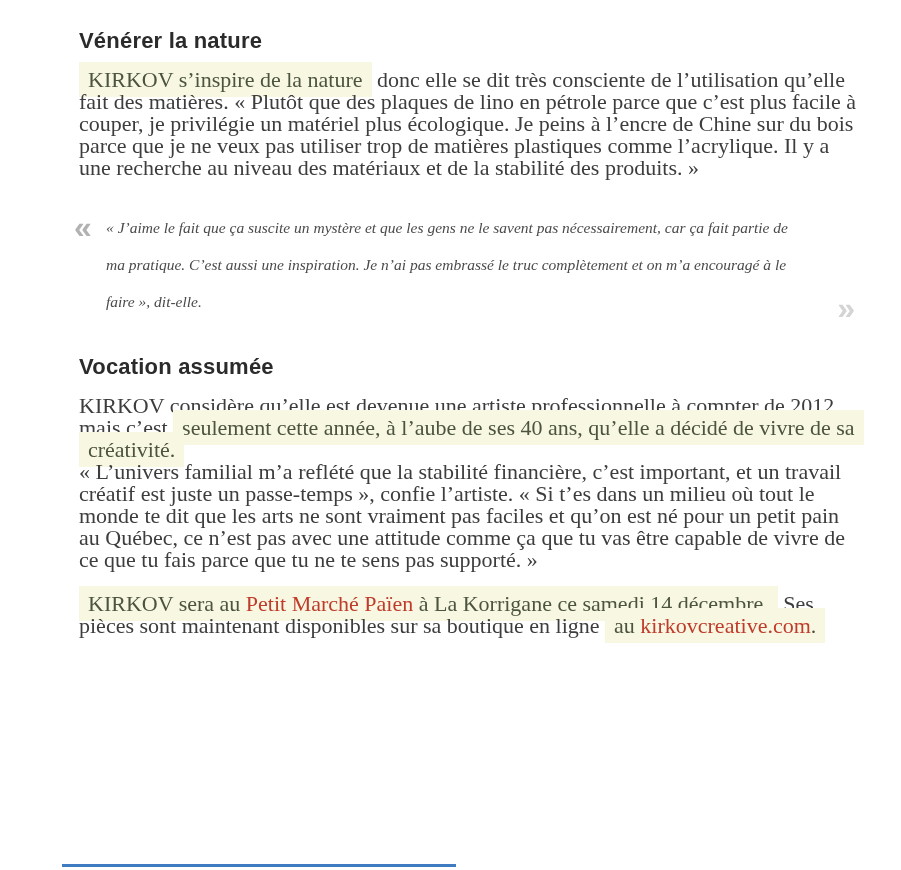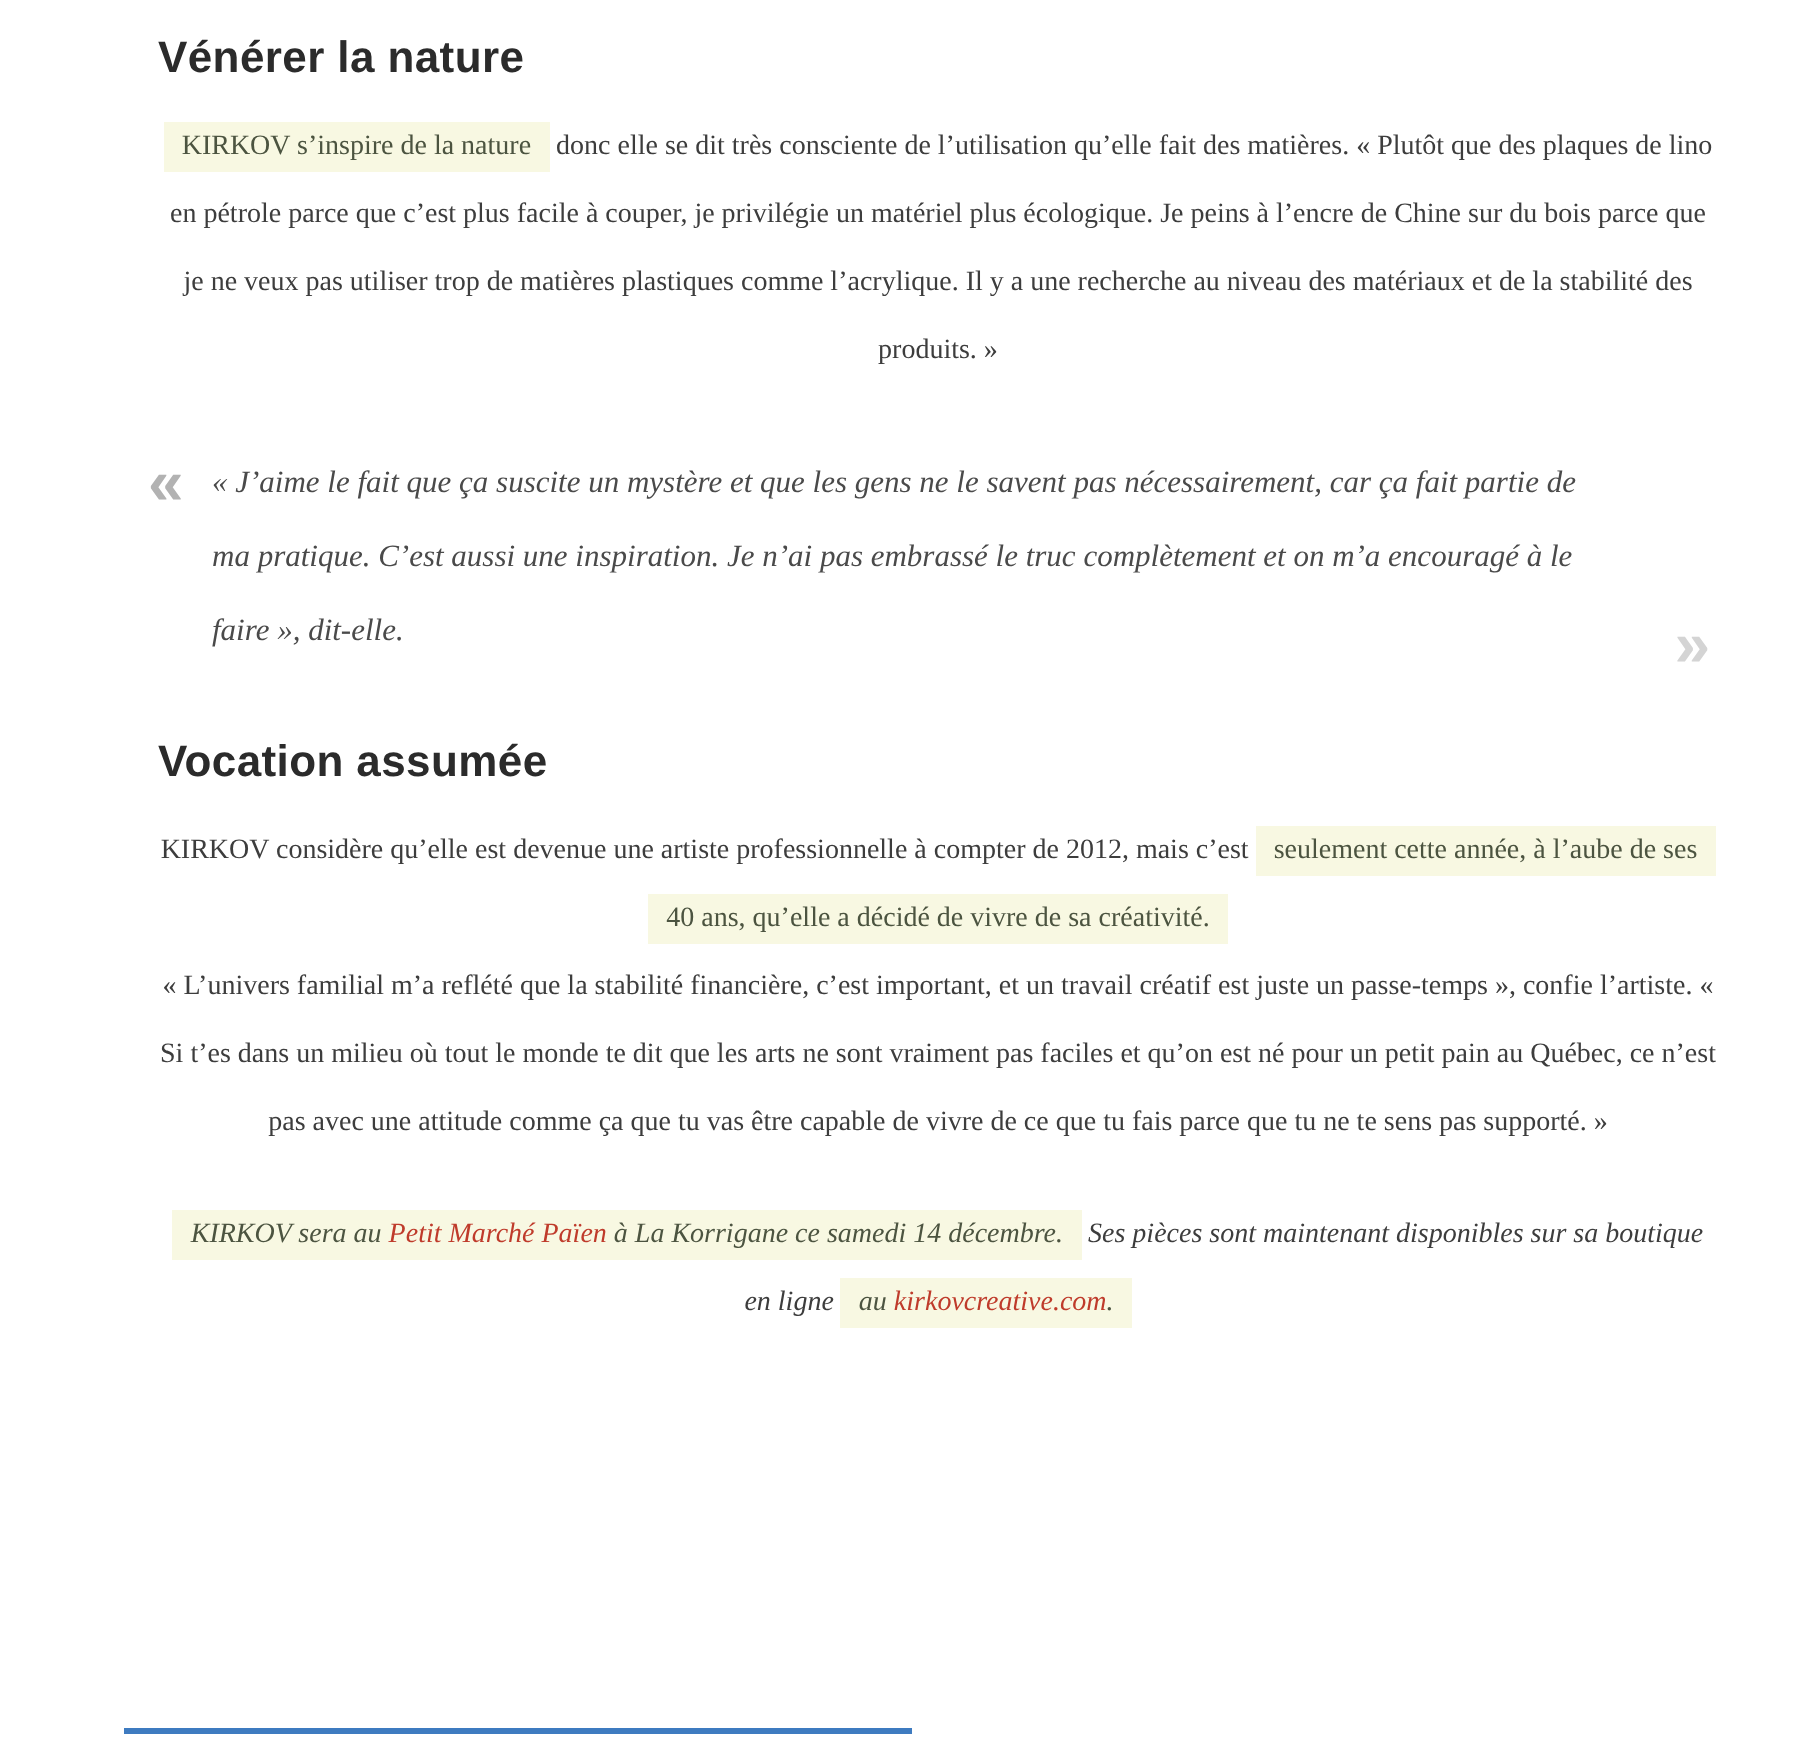--- a/index.html
+++ b/index.html
@@ -17,35 +17,33 @@
   }
   .content {
     padding: 12px 42px 0 79px;
   }
   h2.sec-heading {
     font-family: "Liberation Sans", sans-serif;
     font-weight: 700;
     font-size: 22px;
     line-height: 26px;
     color: #2b2b2b;
-    margin: 4px 0 15px 0;
+    margin: 16px 0 15px 0;
     letter-spacing: 0.2px;
   }
   h2.sec-heading.second {
     margin-top: 28px;
   }
   p.body-text {
-    font-size: 14px;
-    line-height: 34px;
+    font-size: 22px;
+    line-height: 22px;
     margin: 0 0 16px 0;
-    text-align: center;
   }
   p.last {
     margin-top: 22px;
-    font-style: italic;
   }
   mark.hl {
     background: #f8f8e2;
     color: #4c5440;
     padding: 5px 9px;
     -webkit-box-decoration-break: clone;
     box-decoration-break: clone;
   }
   a.red-link {
     color: #bf3b2b;

